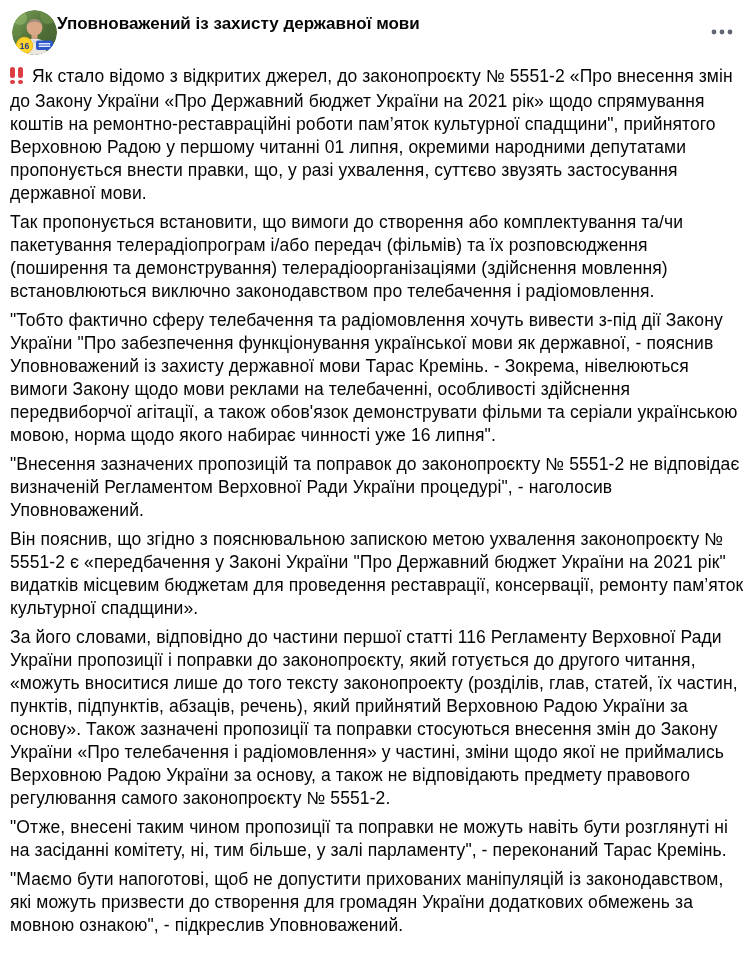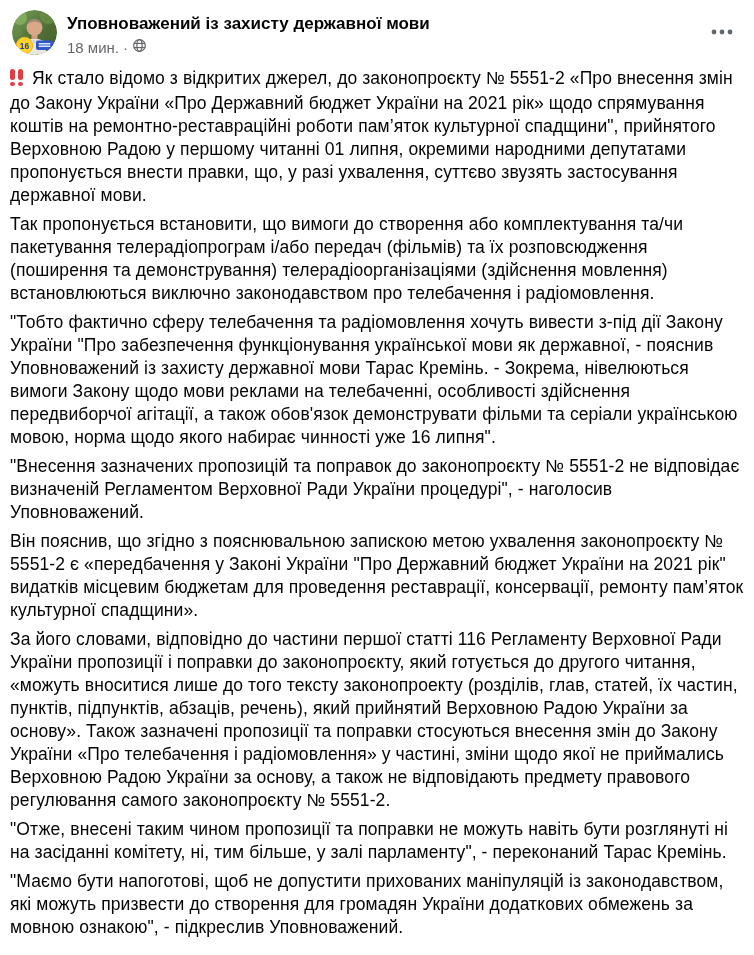--- a/index.html
+++ b/index.html
@@ -23,21 +23,20 @@
     padding: 10px 16px 4px 12px;
   }
   .avatar-wrap {
     width: 45px; height: 45px;
     border-radius: 50%;
     overflow: hidden;
     flex: 0 0 45px;
     cursor: pointer;
   }
   .header-text {
-    margin-left: 10px;
     flex: 1 1 auto;
     min-width: 0;
   }
   .page-name {
     font-size: 17px;
     font-weight: 700;
     color: #050505;
     line-height: 21px;
     margin-top: 3px;
     cursor: pointer;
@@ -145,32 +144,20 @@
 
           <circle cx="12.5" cy="35.5" r="8.2" fill="#ffd32a"></circle>
           <circle cx="12.5" cy="35.5" r="8.2" fill="none" stroke="#eab81a" stroke-width="1"></circle>
           <text x="12.5" y="38.6" font-size="8.5" font-weight="bold" fill="#27408e" text-anchor="middle" font-family="Liberation Sans, sans-serif">16</text>
         </g>
       </svg>
     </div>
 
     <div class="header-text">
       <div class="page-name">Уповноважений із захисту державної мови</div>
-      <div class="meta-row">
-        <span>18 мин.</span>
-        <span class="sep">·</span>
-        <span class="globe-icon">
-          <svg width="15" height="15" viewBox="0 0 16 16" fill="none" stroke="#65676b" stroke-width="1.3">
-            <circle cx="8" cy="8" r="6.2"></circle>
-            <ellipse cx="8" cy="8" rx="2.8" ry="6.2"></ellipse>
-            <line x1="2" y1="5.8" x2="14" y2="5.8"></line>
-            <line x1="2" y1="10.2" x2="14" y2="10.2"></line>
-          </svg>
-        </span>
-      </div>
     </div>
 
     <div class="more-btn" title="">
       <svg width="24" height="8" viewBox="0 0 24 8">
         <circle cx="4" cy="4" r="2.4" fill="#606770"></circle>
         <circle cx="12" cy="4" r="2.4" fill="#606770"></circle>
         <circle cx="20" cy="4" r="2.4" fill="#606770"></circle>
       </svg>
     </div>
   </div>

